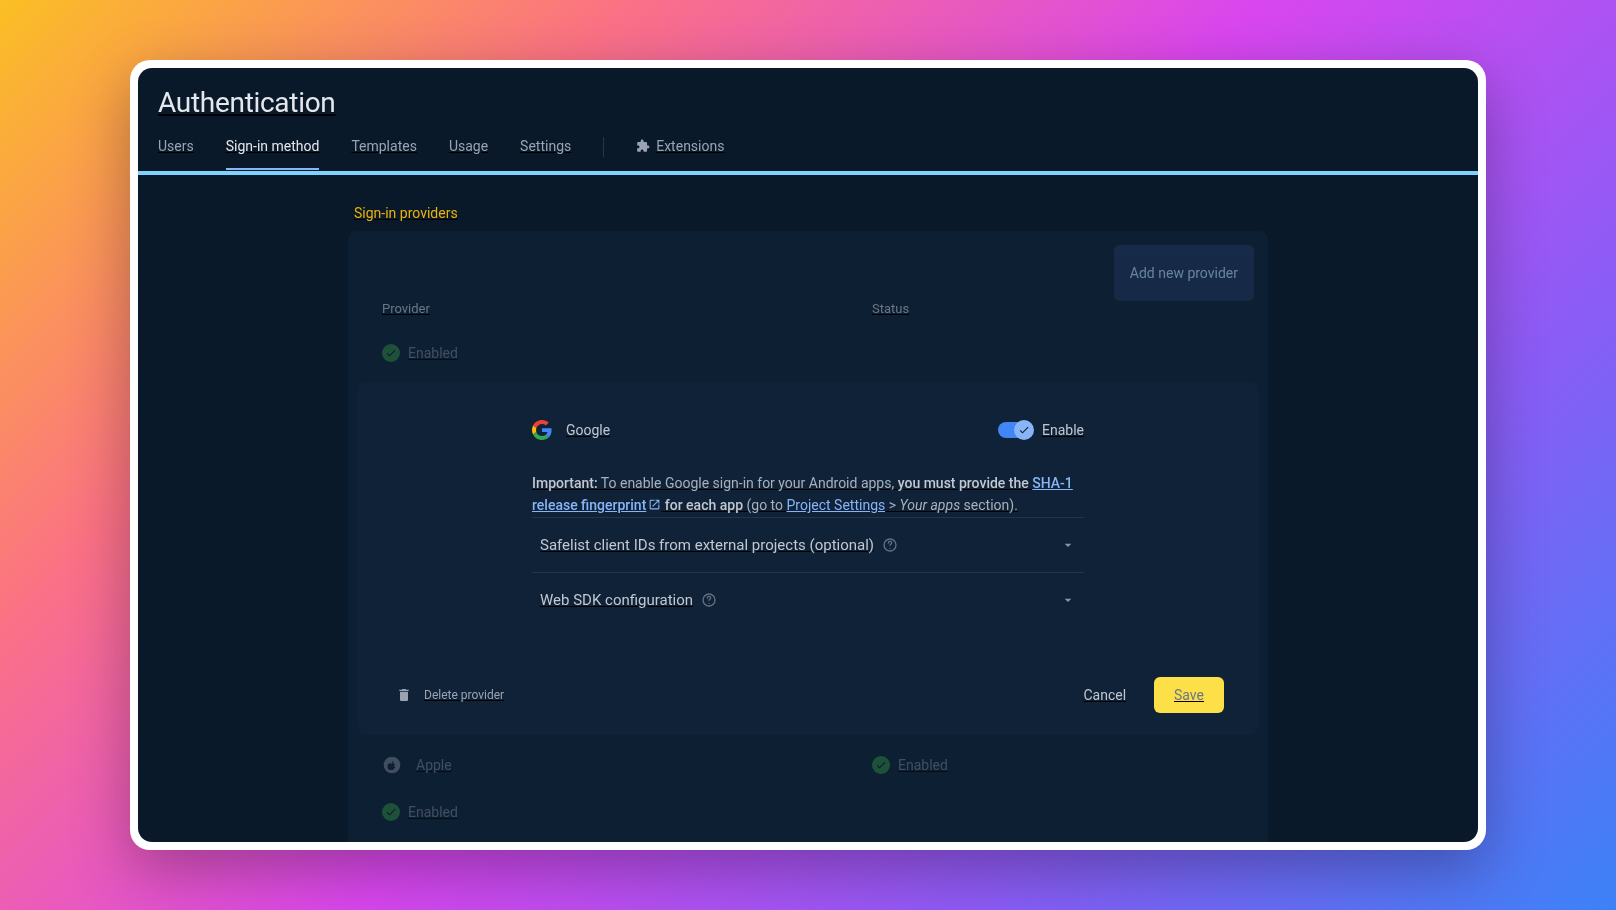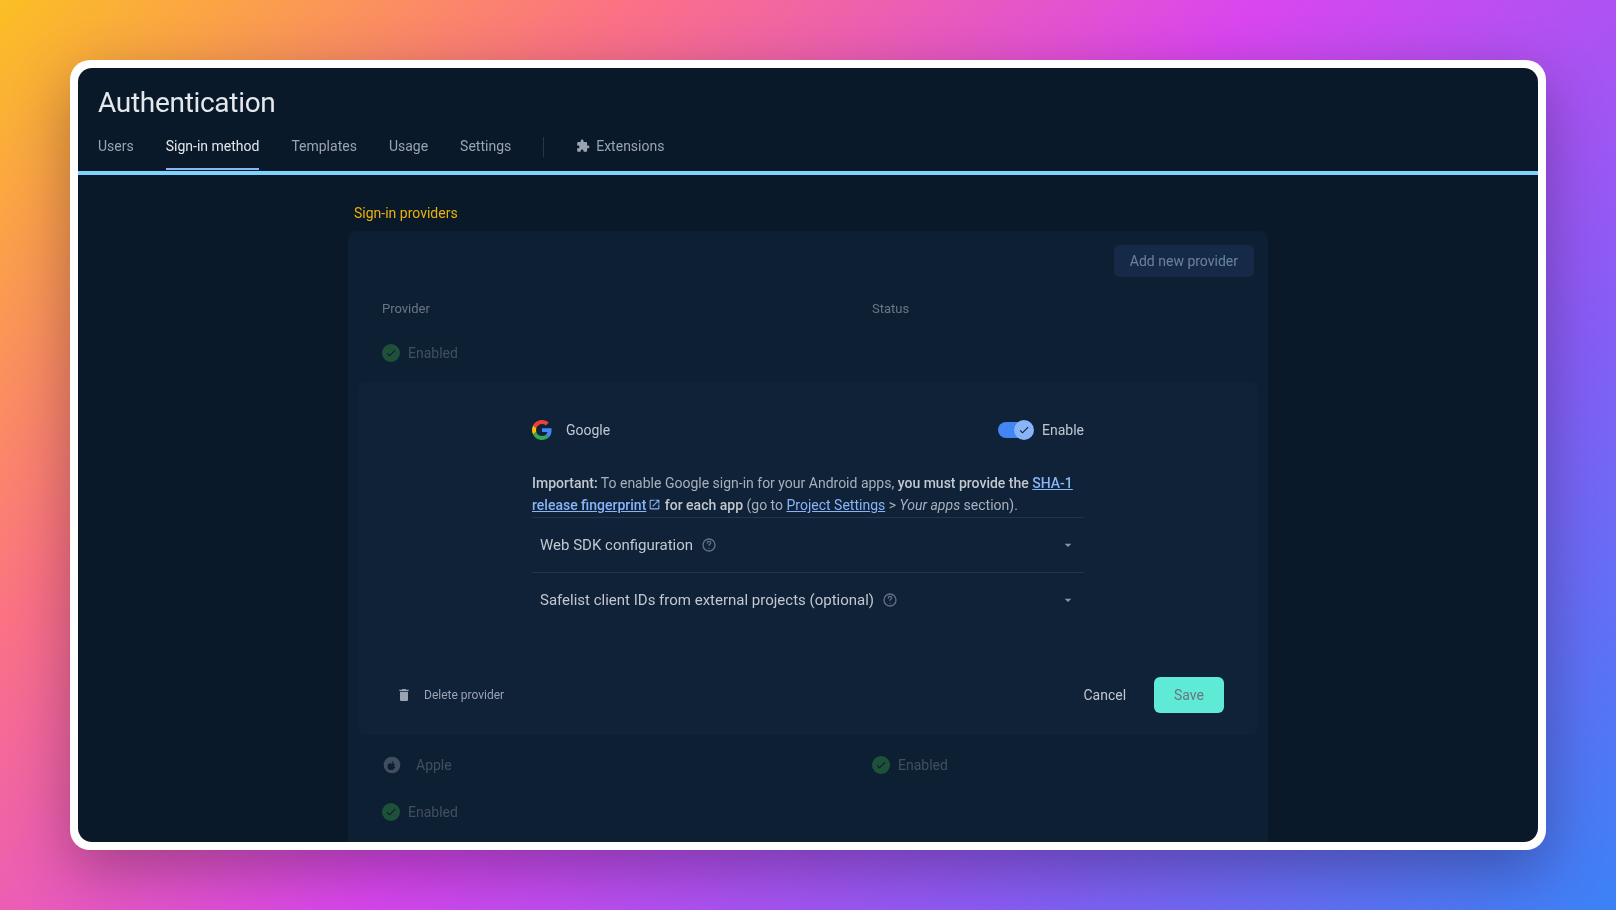--- a/index.html
+++ b/index.html
@@ -6,26 +6,27 @@
 body {
   width: 1616px;
   height: 910px;
   background: linear-gradient(135deg, #fbbf24 0%, #fb7185 25%, #d946ef 50%, #8b5cf6 75%, #3b82f6 100%);
   display: flex;
   align-items: center;
   justify-content: center;
   overflow: hidden;
 }
 .outer-frame {
-  width: 1476px;
+  width: 1356px;
   height: 790px;
   background: #fff;
   border-radius: 20px;
   padding: 8px;
   box-shadow: 0 20px 60px rgba(0,0,0,0.3);
+  text-decoration: underline;
 }
 .console {
   width: 100%;
   height: 100%;
   background: #0a1929;
   border-radius: 14px;
   overflow: hidden;
   position: relative;
   color: #c2c7d0;
 }
@@ -90,21 +91,21 @@
   padding: 18px 14px;
   position: relative;
 }
 .add-btn {
   position: absolute;
   top: 14px;
   right: 14px;
   background: #1a3052;
   color: #8faecf;
   border: none;
-  padding: 8px 16px;
+  padding: 20px 16px;
   border-radius: 6px;
   font-size: 14px;
   cursor: pointer;
   opacity: 0.7;
 }
 .table {
   margin-top: 48px;
 }
 .table-header {
   display: flex;
@@ -273,21 +274,21 @@
 }
 .cancel-btn {
   background: none;
   border: none;
   color: #c2c7d0;
   font-size: 14px;
   cursor: pointer;
   padding: 10px 12px;
 }
 .save-btn {
-  background: #5eead4;
+  background: #fde047;
   border: none;
   color: #6b7685;
   font-size: 14px;
   padding: 10px 20px;
   border-radius: 6px;
   cursor: pointer;
 }
 </style>
 </head>
 <body>
@@ -365,38 +366,38 @@
               </div>
 
               <div class="info-text">
                 <strong>Important:</strong><span> To enable Google sign-in for your Android apps, </span><strong><span>you must provide the </span><a class="link"><span>SHA-1 release fingerprint</span><span class="ext-link-icon"><svg viewBox="0 0 24 24" fill="#8ab4f8">
                           <path d="M19 19H5V5h7V3H5c-1.1 0-2 .9-2 2v14c0 1.1.9 2 2 2h14c1.1 0 2-.9 2-2v-7h-2v7zM14 3v2h3.59l-9.83 9.83 1.41 1.41L19 6.41V10h2V3h-7z"></path>
                         </svg></span></a><span> for each app</span></strong><span> (go to </span><a class="link">Project Settings</a><span> &gt; </span><em>Your apps</em><span> section).</span>
               </div>
 
               <div class="collapsible">
                 <div class="collapsible-label">
-                  <span>Web SDK configuration</span>
+                  <span>Safelist client IDs from external projects (optional)</span>
                   <span class="help-icon">
                     <svg viewBox="0 0 24 24" fill="none" stroke="#9aa3b2" stroke-width="2">
                         <circle cx="12" cy="12" r="9"></circle>
                         <path d="M9.5 9a2.5 2.5 0 015 0c0 1.5-2.5 2-2.5 3.5M12 17h.01" stroke-linecap="round"></path>
                       </svg>
                   </span>
                 </div>
                 <span class="chevron">
                   <svg viewBox="0 0 24 24" fill="#c2c7d0">
                       <path d="M7 10l5 5 5-5z"></path>
                     </svg>
                 </span>
               </div>
 
               <div class="collapsible">
                 <div class="collapsible-label">
-                  <span>Safelist client IDs from external projects (optional)</span>
+                  <span>Web SDK configuration</span>
                   <span class="help-icon">
                     <svg viewBox="0 0 24 24" fill="none" stroke="#9aa3b2" stroke-width="2">
                         <circle cx="12" cy="12" r="9"></circle>
                         <path d="M9.5 9a2.5 2.5 0 015 0c0 1.5-2.5 2-2.5 3.5M12 17h.01" stroke-linecap="round"></path>
                       </svg>
                   </span>
                 </div>
                 <span class="chevron">
                   <svg viewBox="0 0 24 24" fill="#c2c7d0">
                       <path d="M7 10l5 5 5-5z"></path>

